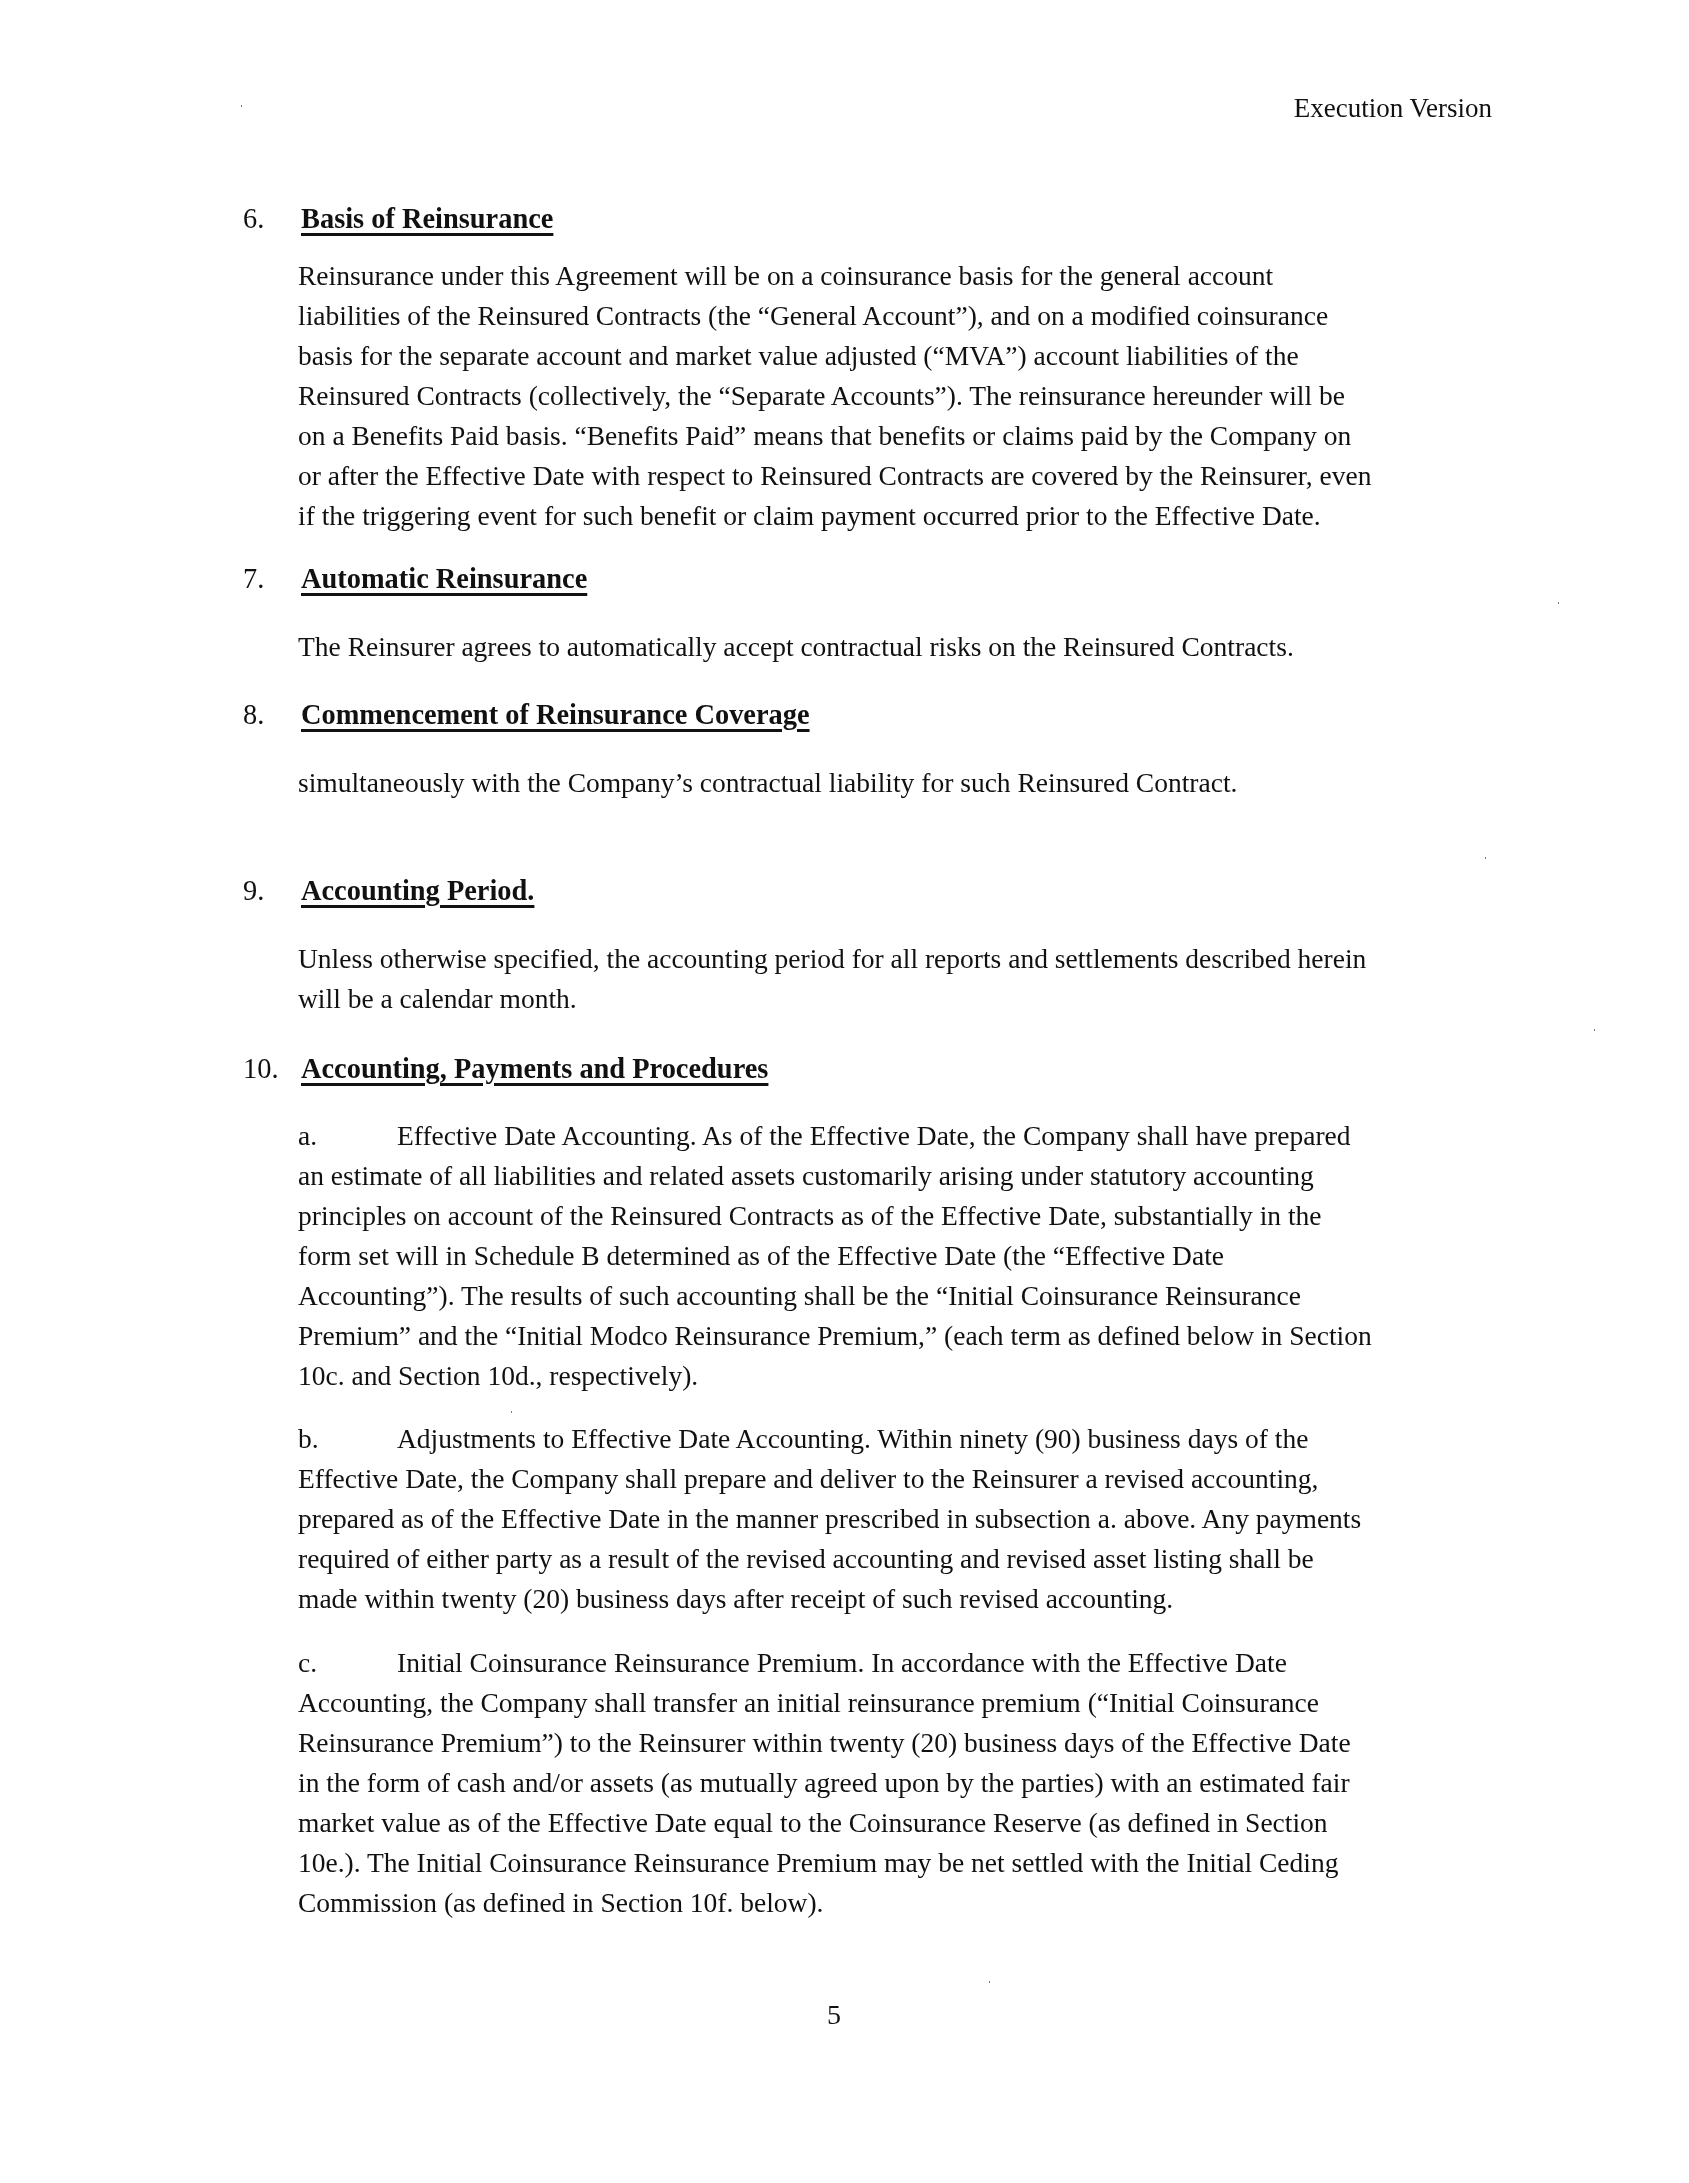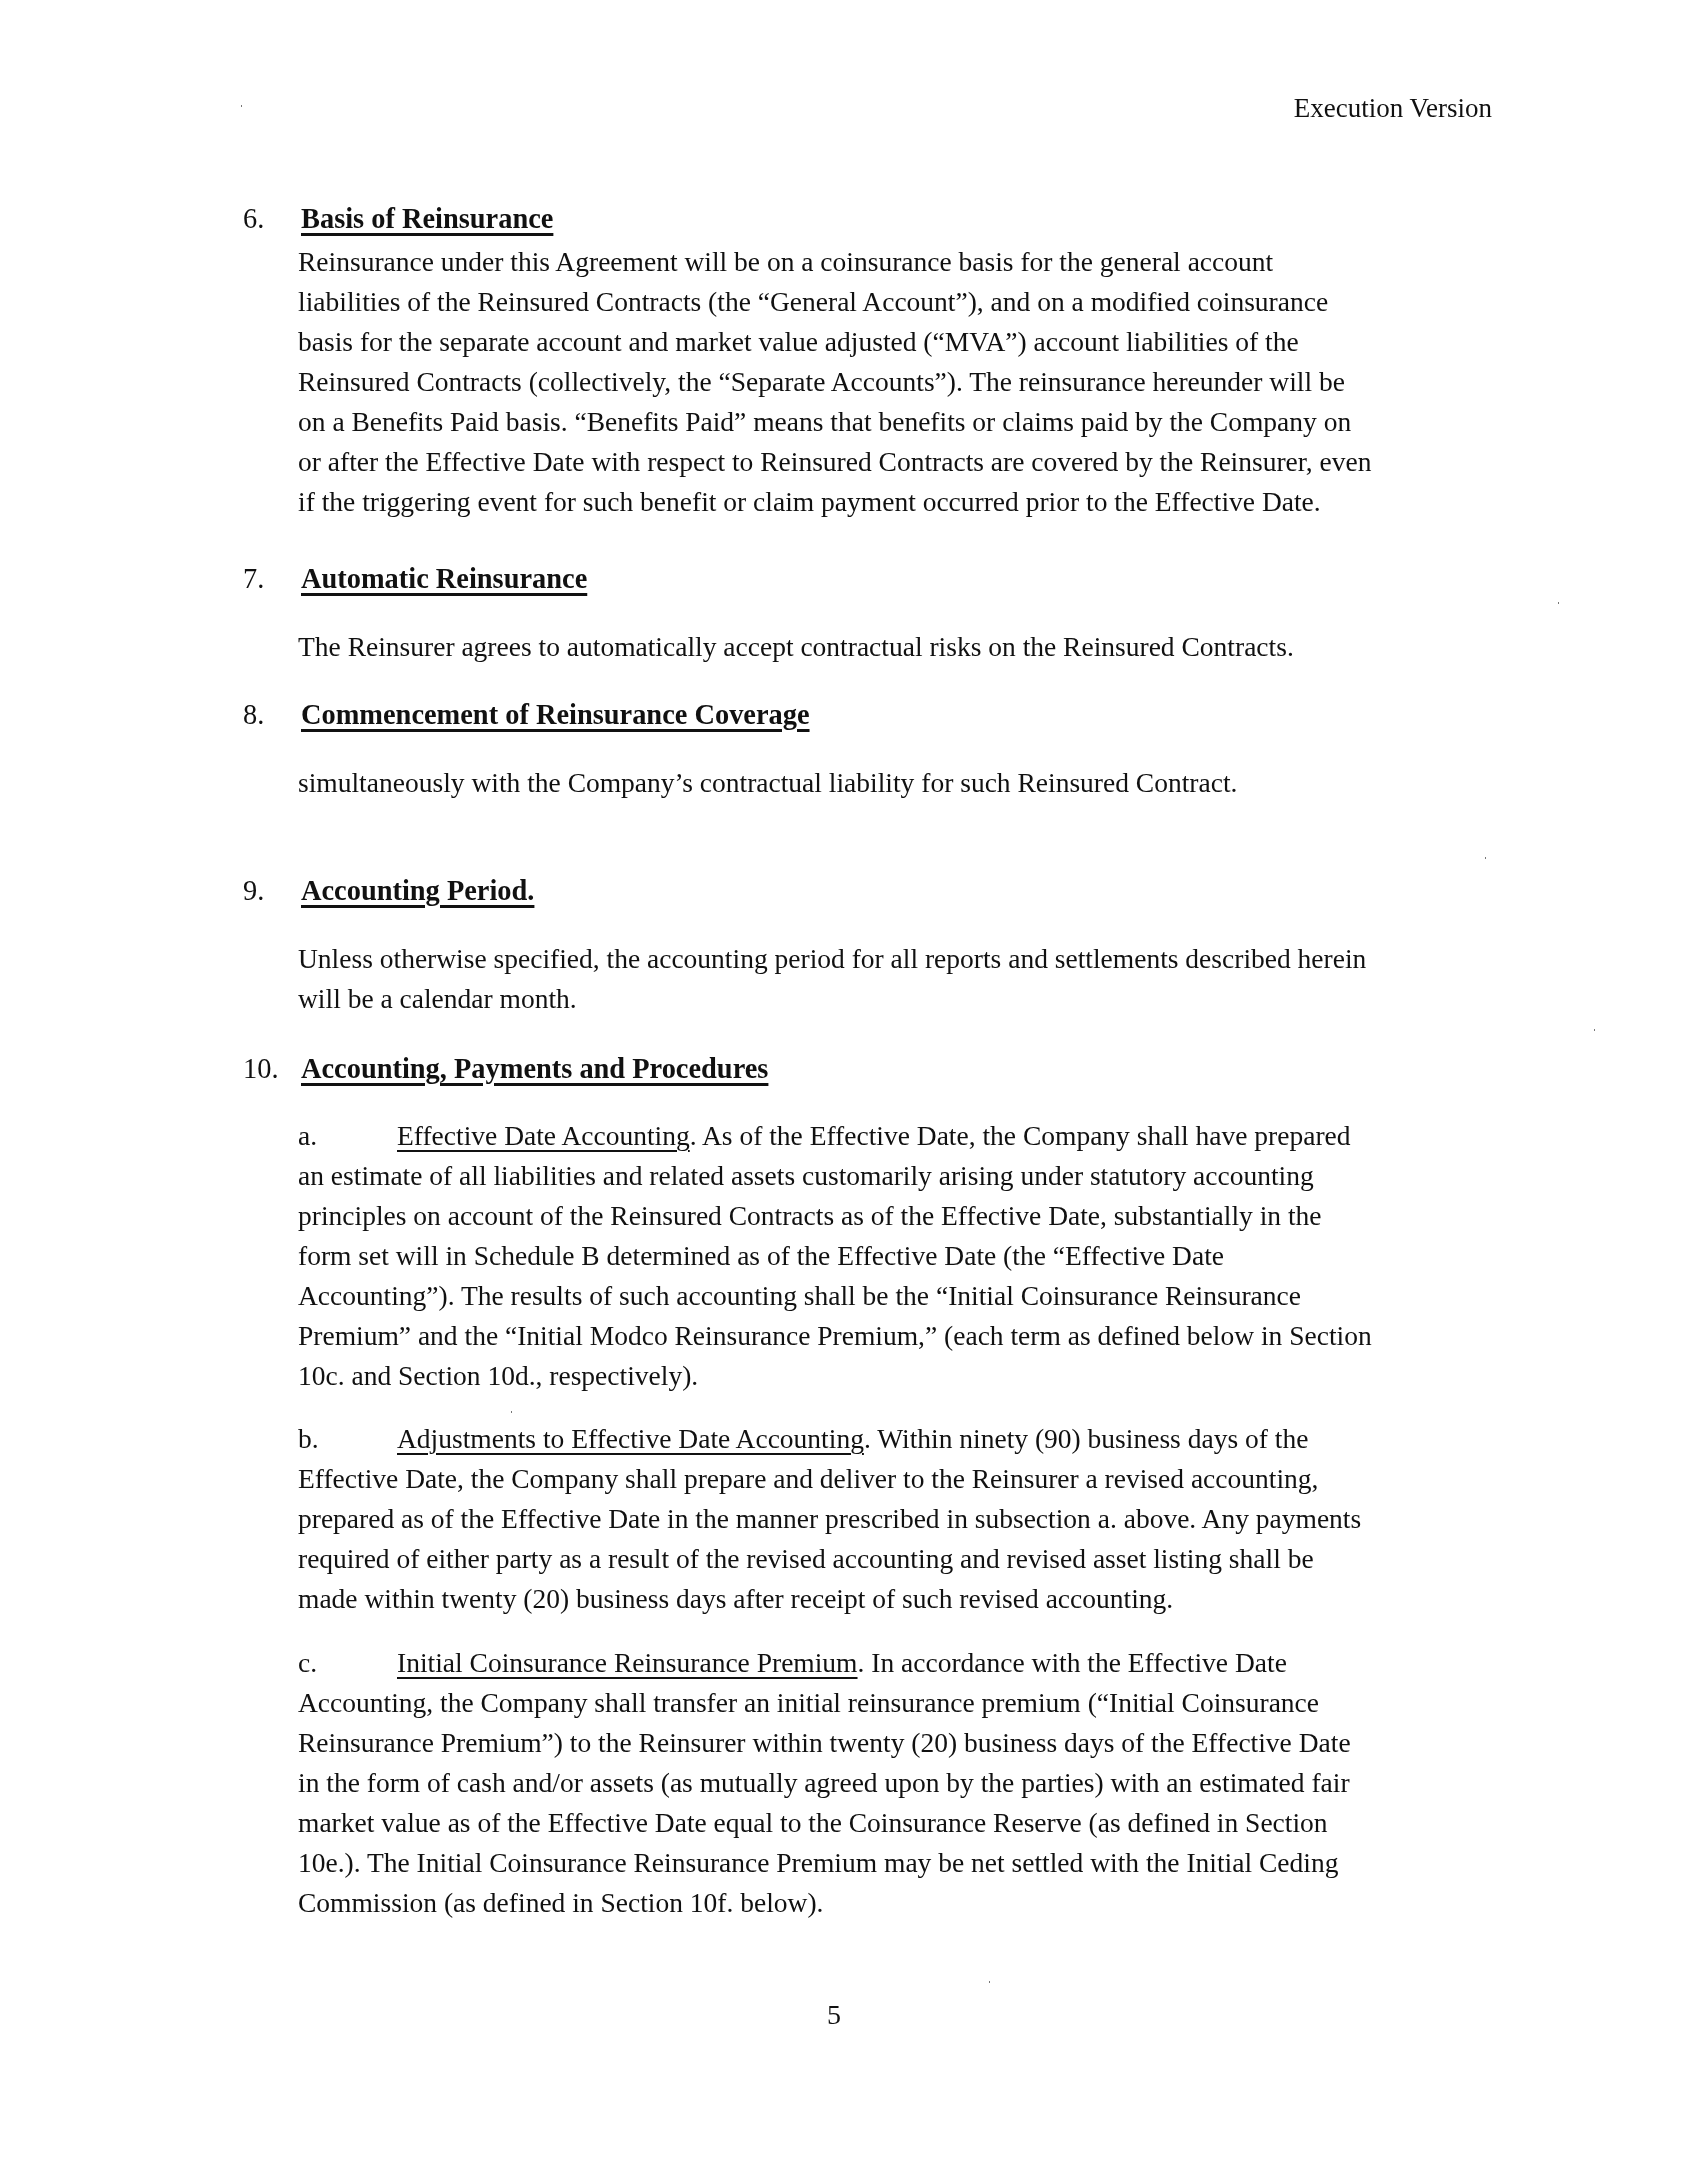--- a/index.html
+++ b/index.html
@@ -57,21 +57,20 @@
     }
     .para .line {
       display: block;
       white-space: nowrap;
     }
     .sub-label {
       display: inline-block;
       width: 99px;
     }
     .sub-title {
-      text-decoration: underline;
       text-decoration-thickness: 2px;
       text-underline-offset: 4.6px;
       margin-top: 28px;
     }
     .page-number {
       position: absolute;
       left: 827px;
       top: 1995px;
       font-size: 28px;
       line-height: 40px;
@@ -86,21 +85,21 @@
 </head>
 <body>
 
 <div class="page">
 
   <div class="header-label">Execution Version</div>
 
   <div class="section-heading" style="top:199px;">
     <span class="num">6.</span><span class="title">Basis of Reinsurance</span>
   </div>
-  <div class="para" style="top:242px;">
+  <div class="para" style="top:256px;">
     <span class="line">Reinsurance under this Agreement will be on a coinsurance basis for the general account</span>
     <span class="line">liabilities of the Reinsured Contracts (the “General Account”), and on a modified coinsurance</span>
     <span class="line">basis for the separate account and market value adjusted (“MVA”) account liabilities of the</span>
     <span class="line">Reinsured Contracts (collectively, the “Separate Accounts”).  The reinsurance hereunder will be</span>
     <span class="line">on a Benefits Paid basis.  “Benefits Paid” means that benefits or claims paid by the Company on</span>
     <span class="line">or after the Effective Date with respect to Reinsured Contracts are covered by the Reinsurer, even</span>
     <span class="line">if the triggering event for such benefit or claim payment occurred prior to the Effective Date.</span>
   </div>
 
   <div class="section-heading" style="top:559px;">

